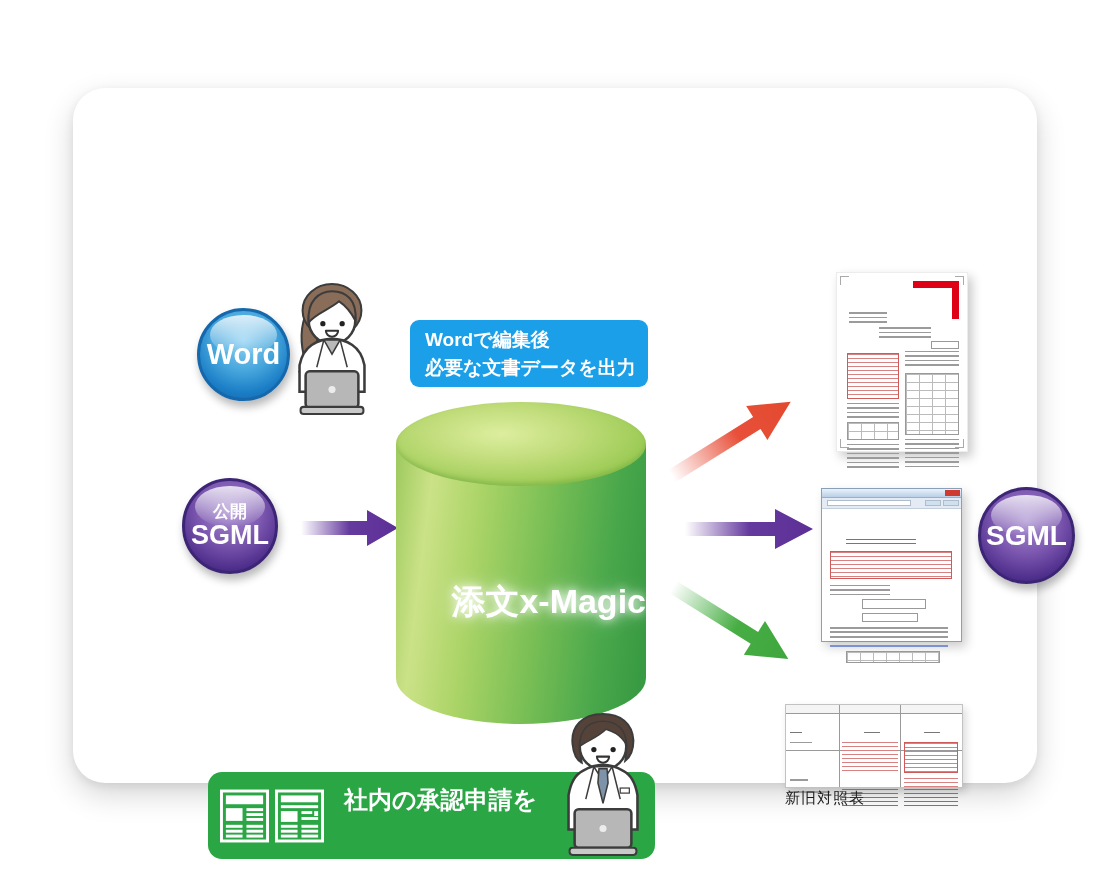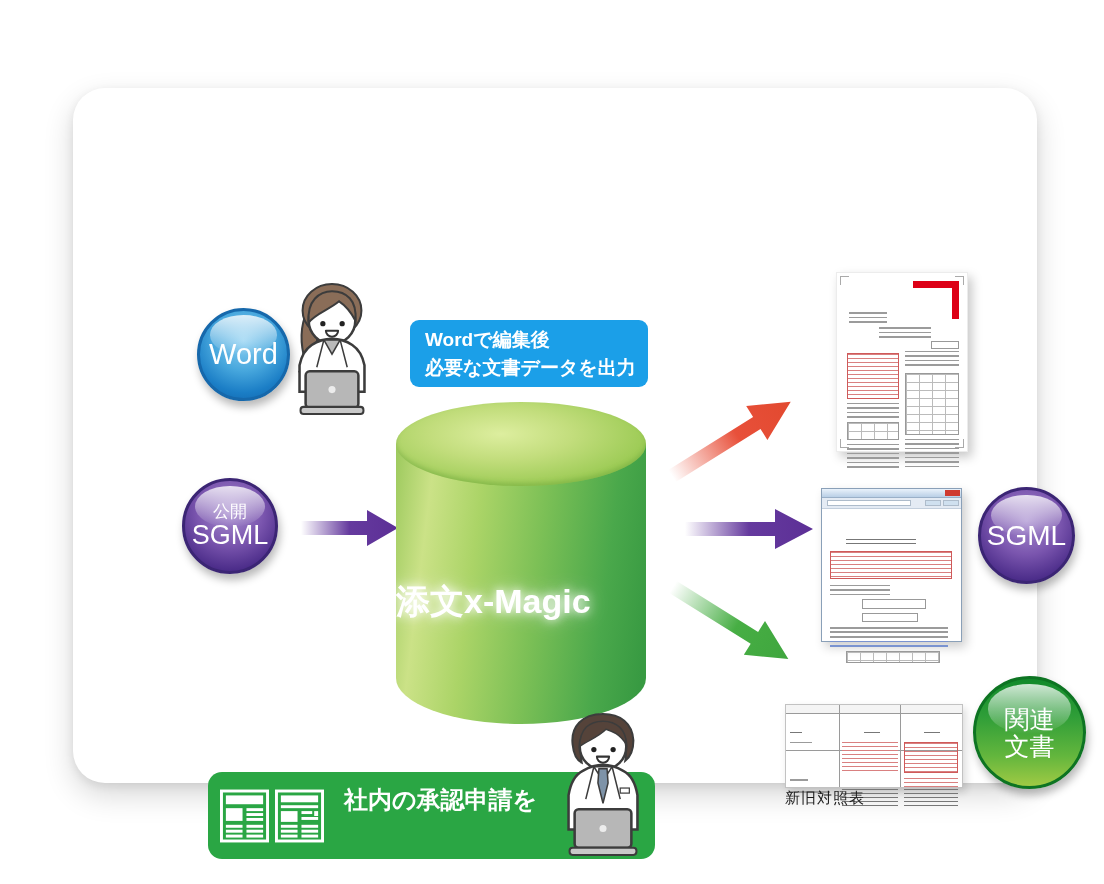--- a/index.html
+++ b/index.html
@@ -10,21 +10,21 @@
   }
   .card {
     position:absolute; left:73px; top:88px; width:964px; height:695px;
     background:#ffffff; border-radius:32px;
     box-shadow:0 12px 30px rgba(0,0,0,.16), 0 3px 10px rgba(0,0,0,.08);
   }
   .abs { position:absolute;margin-top:24px; }
 
   
   .orb {
-    position:absolute; border-radius:50%; color:#fff; font-weight:normal;
+    position:absolute; border-radius:50%; color:#fff; font-weight:bold;
     display:flex; flex-direction:column; align-items:center; justify-content:center;
     text-align:center; box-shadow:2px 6px 9px rgba(0,0,0,.28); line-height:1.05;
   }
   .orb::after {
     content:""; position:absolute; left:11%; top:5%; width:78%; height:46%;
     border-radius:50%;
     background:linear-gradient(rgba(255,255,255,.8), rgba(255,255,255,0));
     pointer-events:none;
   }
   .orb-blue {
@@ -64,21 +64,21 @@
     left:323px; top:332px; width:250px; height:280px;
     background:linear-gradient(97deg, #9cc95d 0%, #cbe287 14%, #abd467 32%, #7cc056 55%, #4aa84b 80%, #389a42 96%);
     border-radius:0 0 50% 50% / 0 0 46px 46px;
   }
   .cyl-top {
     left:323px; top:290px; width:250px; height:84px; border-radius:50%;
     background:radial-gradient(ellipse at 42% 38%, #ddee9f 0%, #c2dd7c 35%, #9ccb55 72%, #84c145 100%);
     box-shadow:inset 0 -3px 4px rgba(95,155,55,.35);
   }
   .cyl-label {
-    left:323px; top:467px; width:250px; text-align:left; color:#fff;
+    left:323px; top:467px; width:250px; text-align:right; color:#fff;
     font-size:34px; font-weight:bold; letter-spacing:0;
     text-shadow:0 0 10px rgba(255,255,255,.95), 0 0 20px rgba(255,255,255,.7);
   }
 
   
   .arrow { position:absolute; overflow:visible; }
 
   
   .pdf-doc {
     left:763px; top:160px; width:132px; height:180px; background:#fff;
@@ -273,24 +273,20 @@
       <div class="abs tx-red" style="left:56px; top:13px; width:56px; height:31px;"></div>
       <div class="abs redbox tx-red" style="left:118px; top:13px; width:54px; height:31px;"></div>
       <div class="abs tx-gray" style="left:4px; top:50px; width:18px; height:4px;"></div>
       <div class="abs tx-red" style="left:118px; top:49px; width:54px; height:9px;"></div>
       <div class="abs tx-gray" style="left:4px; top:62px; width:40px; height:4px;"></div>
       <div class="abs tx-dark" style="left:56px; top:60px; width:56px; height:20px;"></div>
       <div class="abs tx-dark" style="left:118px; top:60px; width:54px; height:20px;"></div>
     </div>
     <div class="abs caption">新旧対照表</div>
 
-    <div class="orb orb-green badge-rel">
-      <span>関連</span>
-      <span>文書</span>
-    </div>
 
     <div class="abs banner">
       <svg class="doc-icon" style="left:12px;" width="49" height="54" viewBox="0 0 50 54">
         <rect x="1.5" y="1.5" width="47" height="51" fill="none" stroke="#fff" stroke-width="3"></rect>
         <rect x="6" y="6" width="38" height="9" fill="#fff"></rect>
         <rect x="6" y="19" width="17" height="13" fill="#fff"></rect>
         <rect x="27" y="19" width="17" height="3" fill="#fff"></rect>
         <rect x="27" y="24" width="17" height="3" fill="#fff"></rect>
         <rect x="27" y="29" width="17" height="3" fill="#fff"></rect>
         <rect x="6" y="36" width="17" height="3" fill="#fff"></rect>

